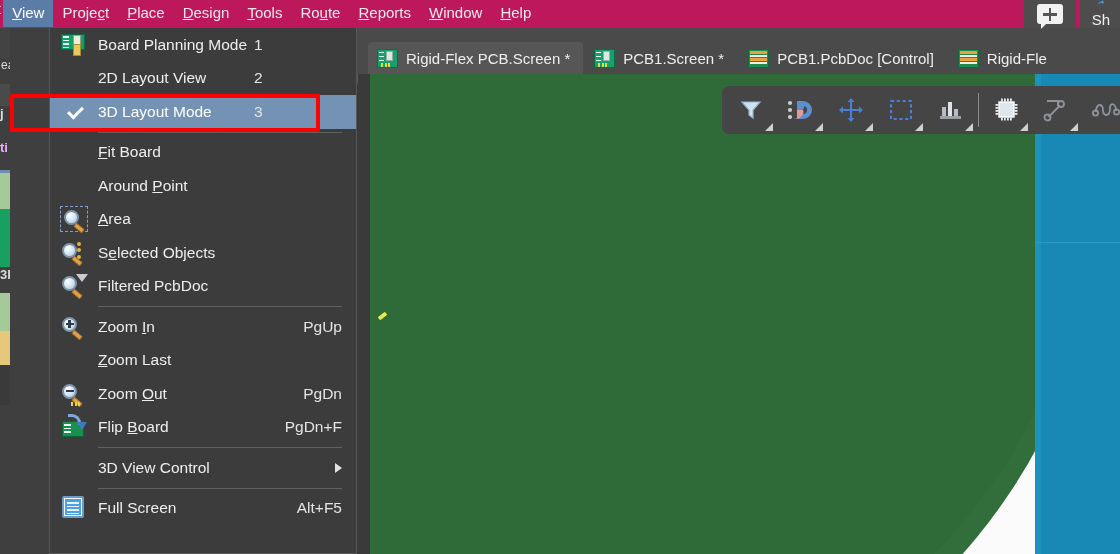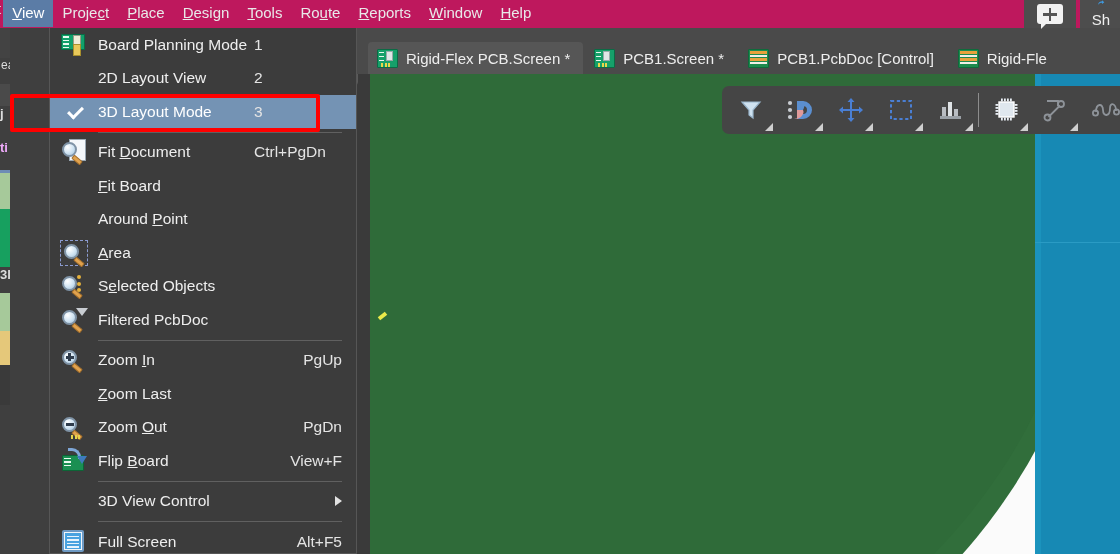--- a/index.html
+++ b/index.html
@@ -403,27 +403,20 @@
   </div>
 
   <div class="mi sel">
     <span class="check"></span>
     <span class="lbl">3D Layout Mode</span>
     <span class="accL">3</span>
   </div>
 
   <div class="msep"></div>
 
-  <div class="mi">
-    <span class="ic">
-      <span class="mag"><span class="doc"></span><span class="glass"></span><span class="hand"></span></span>
-    </span>
-    <span class="lbl">Fit <u>D</u>ocument</span>
-    <span class="accL">Ctrl+PgDn</span>
-  </div>
 
   <div class="mi">
     <span class="lbl"><u>F</u>it Board</span>
   </div>
 
   <div class="mi">
     <span class="lbl">Around <u>P</u>oint</span>
   </div>
 
   <div class="mi">
@@ -476,21 +469,21 @@
   <div class="mi">
     <span class="ic">
       <span class="icon-pcbflip">
         <span class="b"></span>
         <span class="ln" style="top:10px"></span><span class="ln" style="top:13.5px"></span><span class="ln" style="top:17px"></span>
         <span class="ft" style="left:11px"></span><span class="ft" style="left:14.5px"></span><span class="ft" style="left:18px"></span>
         <span class="ar"></span><span class="arh"></span>
       </span>
     </span>
     <span class="lbl">Flip <u>B</u>oard</span>
-    <span class="acc">View+F</span>
+    <span class="acc">PgDn+F</span>
   </div>
 
   <div class="msep"></div>
 
   <div class="mi">
     <span class="lbl">3D View Control</span>
     <span class="arrow"></span>
   </div>
 
   <div class="msep"></div>

